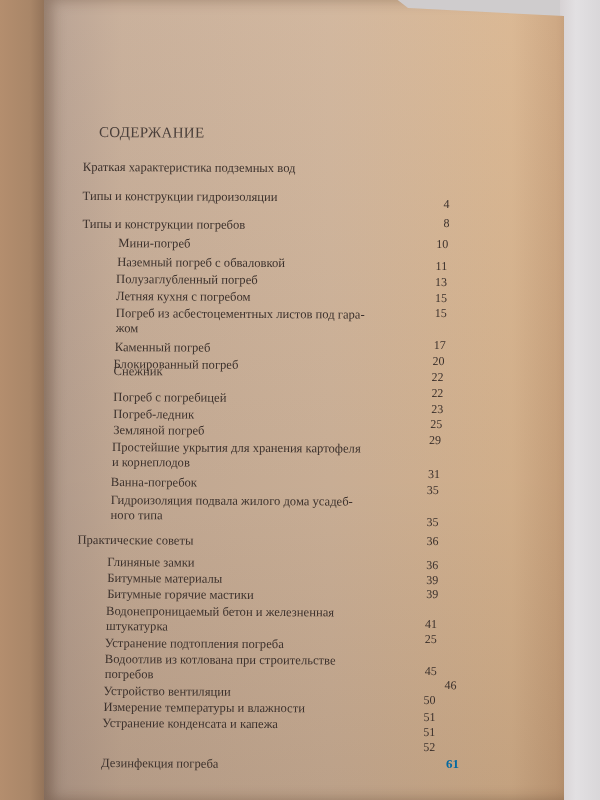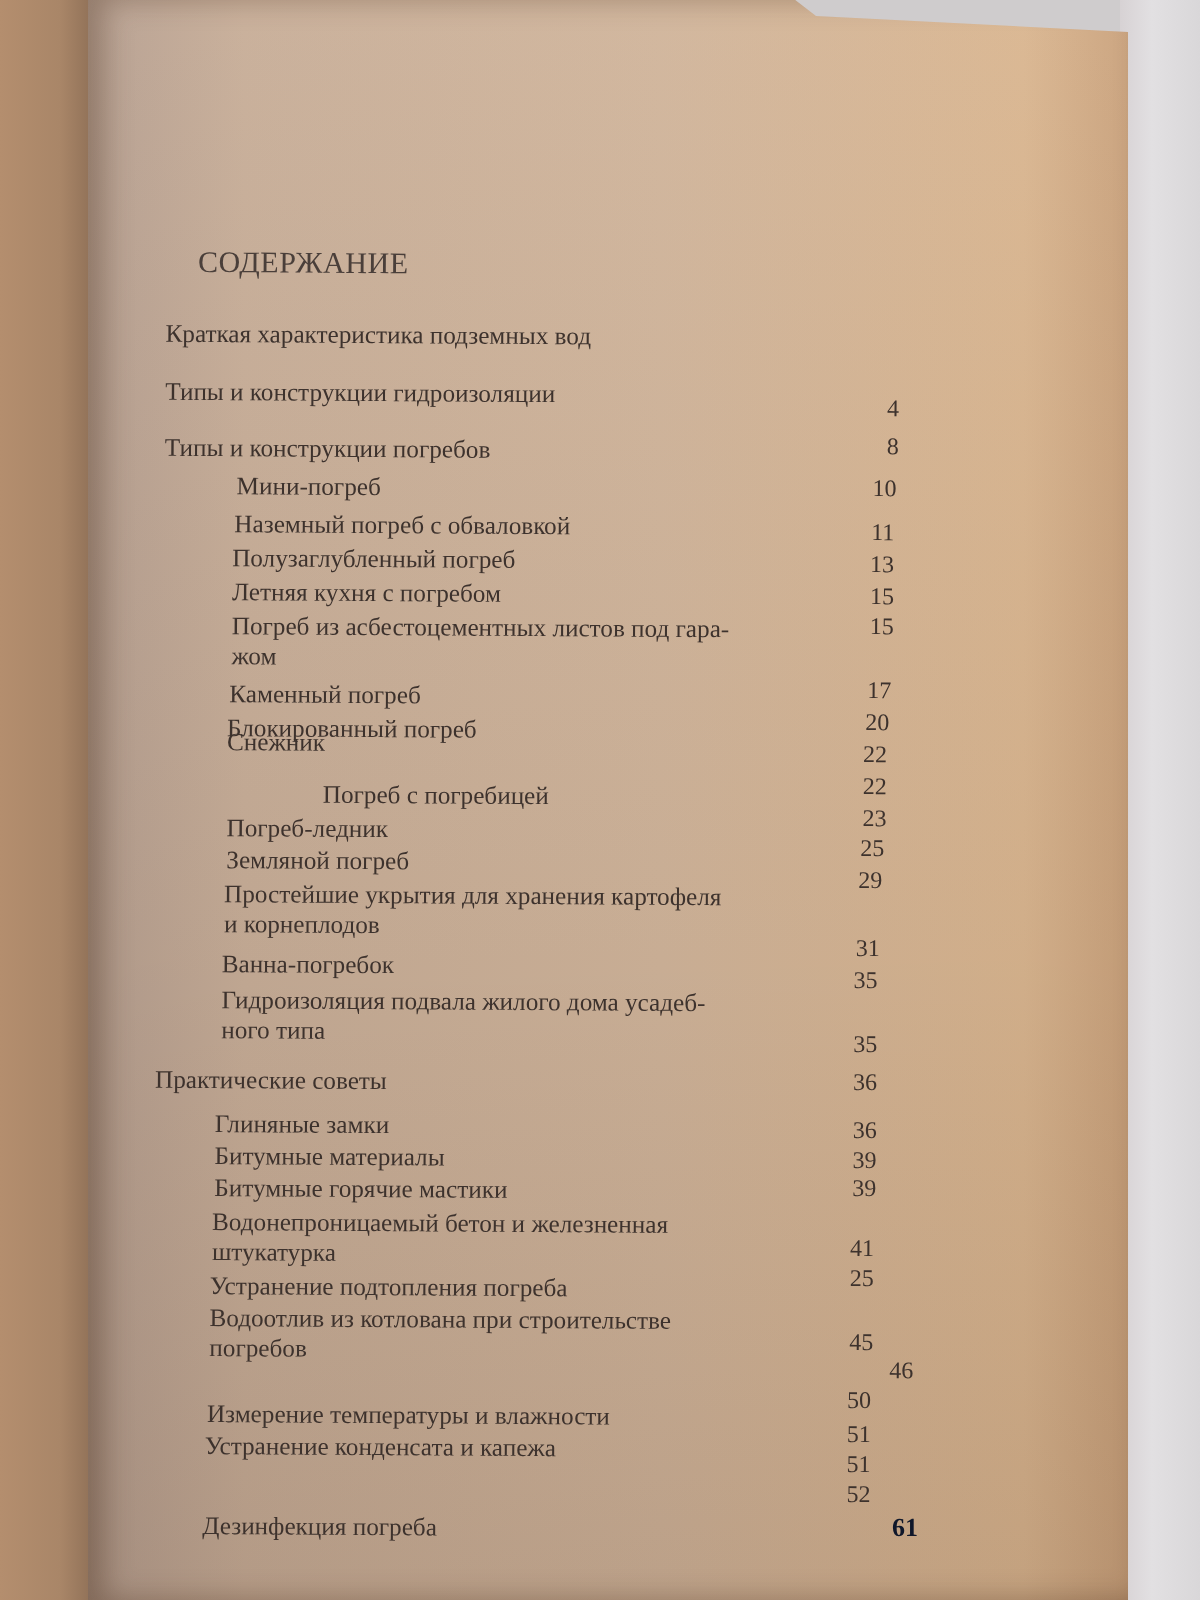--- a/index.html
+++ b/index.html
@@ -38,21 +38,21 @@
   }
   .entry {
     position: absolute; font-size: 12.6px; line-height: 15px; color: #3d322d;
     white-space: nowrap;
   }
   .entry .text { display: block; }
   .pg {
     position: absolute; font-size: 12px; color: #3d322d; text-align: right; width: 30px;
   }
   .folio {
-    position: absolute; left: 446px; top: 756px; font-size: 13px; font-weight: bold; color: #0f172a;
+    position: absolute; left: 446px; top: 756px; font-size: 13px; font-weight: bold; color: #0369a1;
   }
 </style>
 </head>
 <body>
 
 <div class="bg-right"></div>
 <div class="prev-page"></div>
 <div class="page"></div>
 
 <div class="toc">
@@ -86,21 +86,21 @@
   </div>
   <div class="entry" style="left:116px;top:340px;">
       <span class="text">Каменный погреб</span>
     </div>
   <div class="entry" style="left:115px;top:357px;">
       <span class="text">Блокированный погреб</span>
     </div>
   <div class="entry" style="left:115px;top:364px;">
       <span class="text">Снежник</span>
     </div>
-  <div class="entry" style="left:115px;top:390px;margin-left:48px;">
+  <div class="entry" style="left:115px;top:390px;">
       <span class="text">Погреб с погребицей</span>
     </div>
   <div class="entry" style="left:115px;top:407px;">
       <span class="text">Погреб-ледник</span>
     </div>
   <div class="entry" style="left:115px;top:423px;">
       <span class="text">Земляной погреб</span>
     </div>
   <div class="entry" style="left:114px;top:440px;">
     <span class="text">Простейшие укрытия для хранения картофеля</span>
@@ -131,20 +131,23 @@
     <span class="text">Водонепроницаемый бетон и железненная</span>
     <span class="text">штукатурка</span>
   </div>
   <div class="entry" style="left:108px;top:636px;">
       <span class="text">Устранение подтопления погреба</span>
     </div>
   <div class="entry" style="left:108px;top:652px;">
     <span class="text">Водоотлив из котлована при строительстве</span>
     <span class="text">погребов</span>
   </div>
+  <div class="entry" style="left:107px;top:684px;">
+      <span class="text">Устройство вентиляции</span>
+    </div>
   <div class="entry" style="left:107px;top:700px;">
       <span class="text">Измерение температуры и влажности</span>
     </div>
   <div class="entry" style="left:106px;top:716px;">
       <span class="text">Устранение конденсата и капежа</span>
     </div>
   <div class="entry" style="left:105px;top:756px;">
       <span class="text">Дезинфекция погреба</span>
     </div>
 

